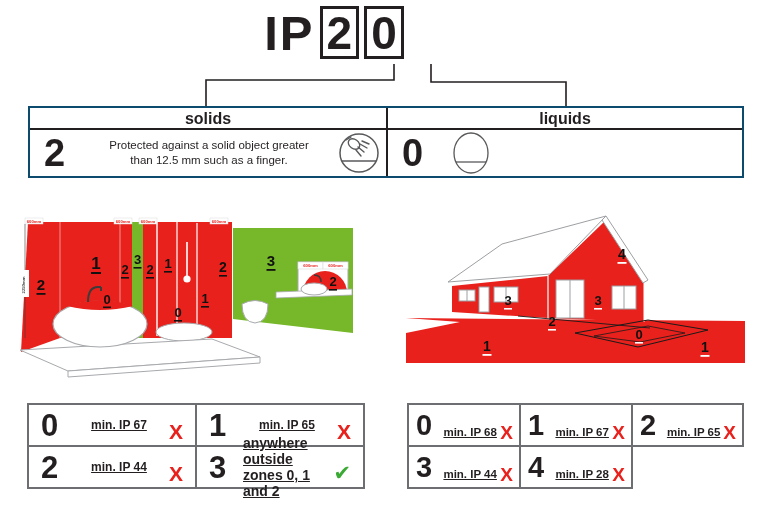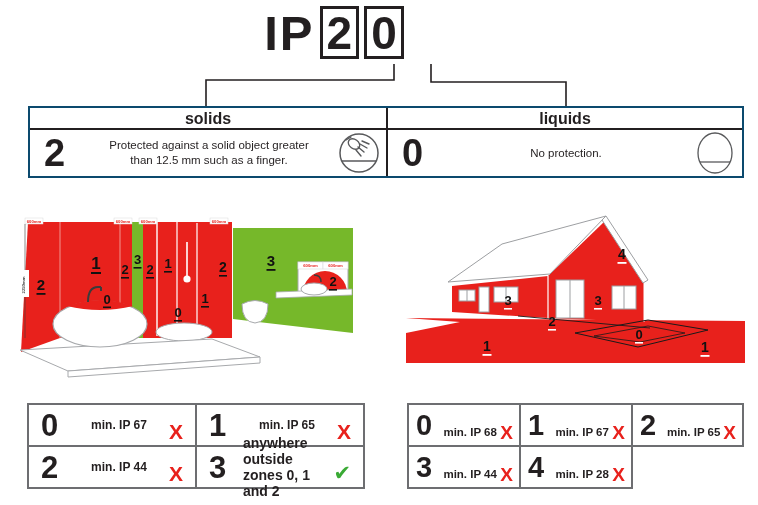--- a/index.html
+++ b/index.html
@@ -22,21 +22,21 @@
   .ip-header { height:22px; border-bottom:2px solid #231f20; font-size:16px; font-weight:700; text-align:center; line-height:21px; }
   .ip-body { flex:1; display:flex; align-items:center; }
   .ip-rating { width:56px; padding-left:14px; font-size:38px; font-weight:700; line-height:1; }
   .ip-desc { flex:1; text-align:center; font-size:11.5px; line-height:1.3; padding:0 4px; }
   .ip-icon { width:54px; display:flex; align-items:center; justify-content:center; }
 
   
   .reqtable { position:absolute; }
   .req-cell { position:absolute; border:2px solid #6d6e71; background:#fff; display:flex; align-items:center; }
   .req-zone { font-weight:700; line-height:1; }
-  .req-text { flex:1; text-align:center; font-weight:700; }
+  .req-text { flex:1; text-align:center; font-weight:700;text-decoration:underline; }
   .req-text.wrap { text-align:left; line-height:1.15; padding-left:6px; }
   .mark { align-self:flex-end; font-weight:800; line-height:1; }
   .mark-fail { color:#e8211c; }
   .mark-pass { color:#3aaa35; font-family:"DejaVu Sans",sans-serif; }
 
   .left-req .req-zone { font-size:31px; margin-left:12px; width:28px; }
   .left-req .req-text { font-size:12px; }
   .left-req .mark { font-size:21px; margin:0 12px 3px 0; }
 
   .right-req .req-zone { font-size:29px; margin-left:7px; width:24px; }
@@ -84,21 +84,20 @@
               <path d="M19,19 l5,6"></path>
             </g>
           </svg>
         </div>
       </div>
     </div>
     <div class="ip-col">
       <div class="ip-header">liquids</div>
       <div class="ip-body">
         <div class="ip-rating">0</div>
-        <div class="ip-desc">No protection.</div>
         <div class="ip-icon">
           <svg width="44" height="44" viewBox="0 0 44 44">
             <ellipse cx="22" cy="22" rx="17" ry="20" fill="#fff" stroke="#58595b" stroke-width="1.3"></ellipse>
             <line x1="7" y1="31" x2="37" y2="31" stroke="#58595b" stroke-width="1.3"></line>
           </svg>
         </div>
       </div>
     </div>
   </div>
 

